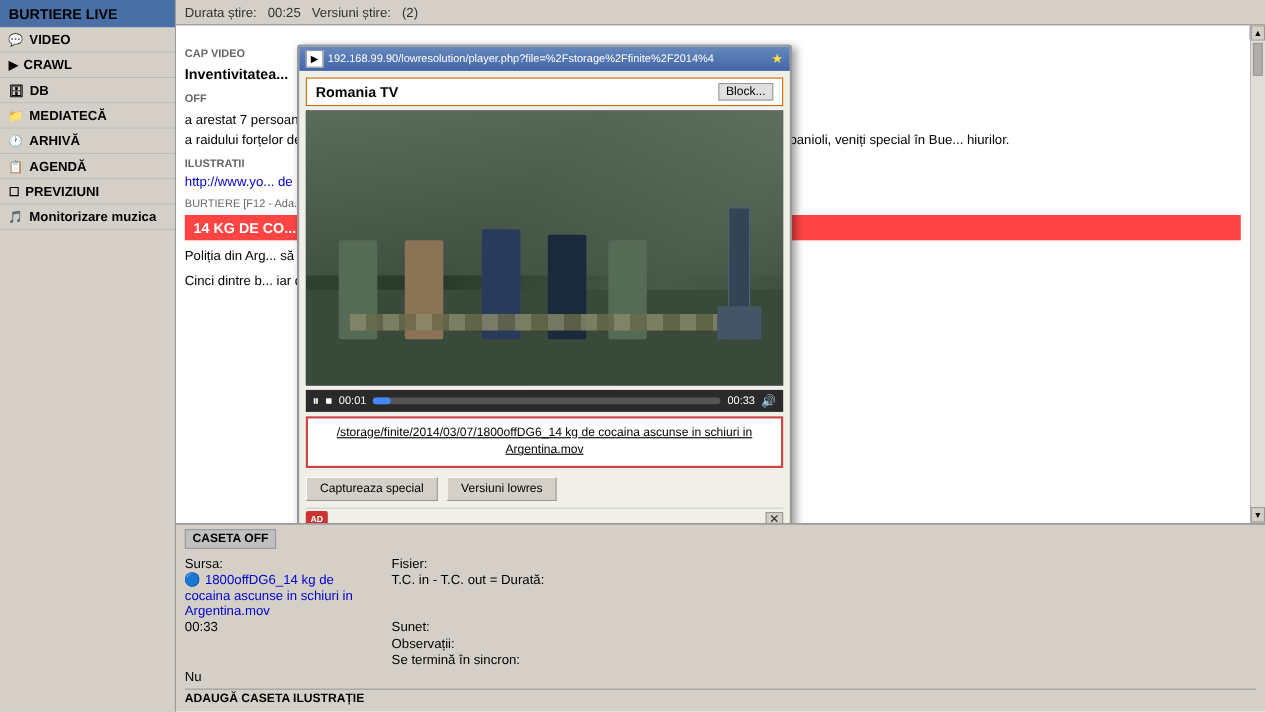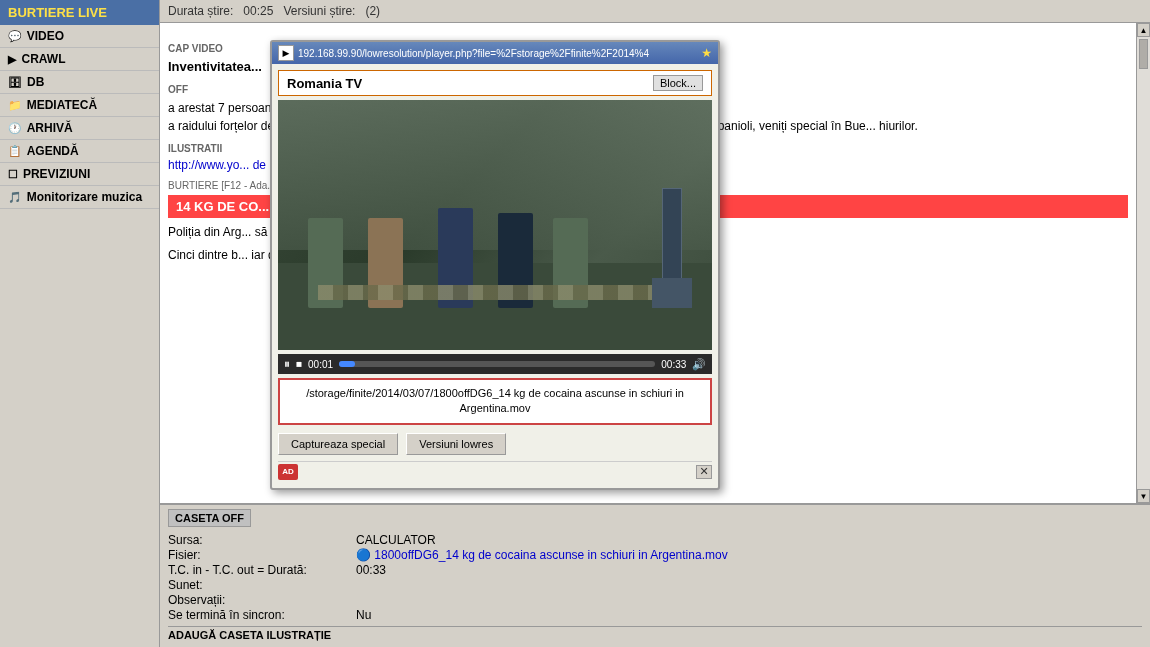--- a/index.html
+++ b/index.html
@@ -23,21 +23,21 @@
       cursor: pointer;
       border-bottom: 1px solid #bbb;
       font-size: 12px;
       font-weight: bold;
       color: #000;
       background: #d4d0c8;
     }
     .sidebar-item .icon { margin-right: 5px; font-size: 11px; }
     .sidebar-header {
       background: #4a6fa5;
-      color: #fde047;
+      color: #000000;
       font-weight: bold;
       font-size: 13px;
       padding: 5px 8px;
       text-align: left;
     }
 
     
     .content-area {
       flex: 1;
       display: flex;
@@ -362,20 +362,21 @@
 
     .filename-box {
       background: white;
       border: 2px solid #cc4444;
       padding: 6px;
       text-align: center;
       font-size: 11px;
       color: #000;
       margin: 4px 0;
       line-height: 1.4;
+      text-decoration: underline;
     }
 
     .modal-buttons {
       display: flex;
       gap: 8px;
       padding: 4px 0;
     }
 
     .modal-btn {
       padding: 4px 12px;
@@ -597,21 +598,20 @@
           <div class="scrollbar-thumb"></div>
         </div>
         <div class="scrollbar-btn">▼</div>
       </div>
     </div>
 
     <div class="caseta-area">
       <div class="caseta-header">CASETA OFF</div>
       <div class="caseta-grid">
         <span class="caseta-label">Sursa:</span>
-        <span class="caseta-value">CALCULATOR</span>
 
         <span class="caseta-label">Fisier:</span>
         <span class="caseta-value link">
           <span style="color:#0000cc;">🔵</span>
           <span>1800offDG6_14 kg de cocaina ascunse in schiuri in Argentina.mov</span>
         </span>
 
         <span class="caseta-label">T.C. in - T.C. out = Durată:</span>
         <span class="caseta-value">00:33</span>
 

